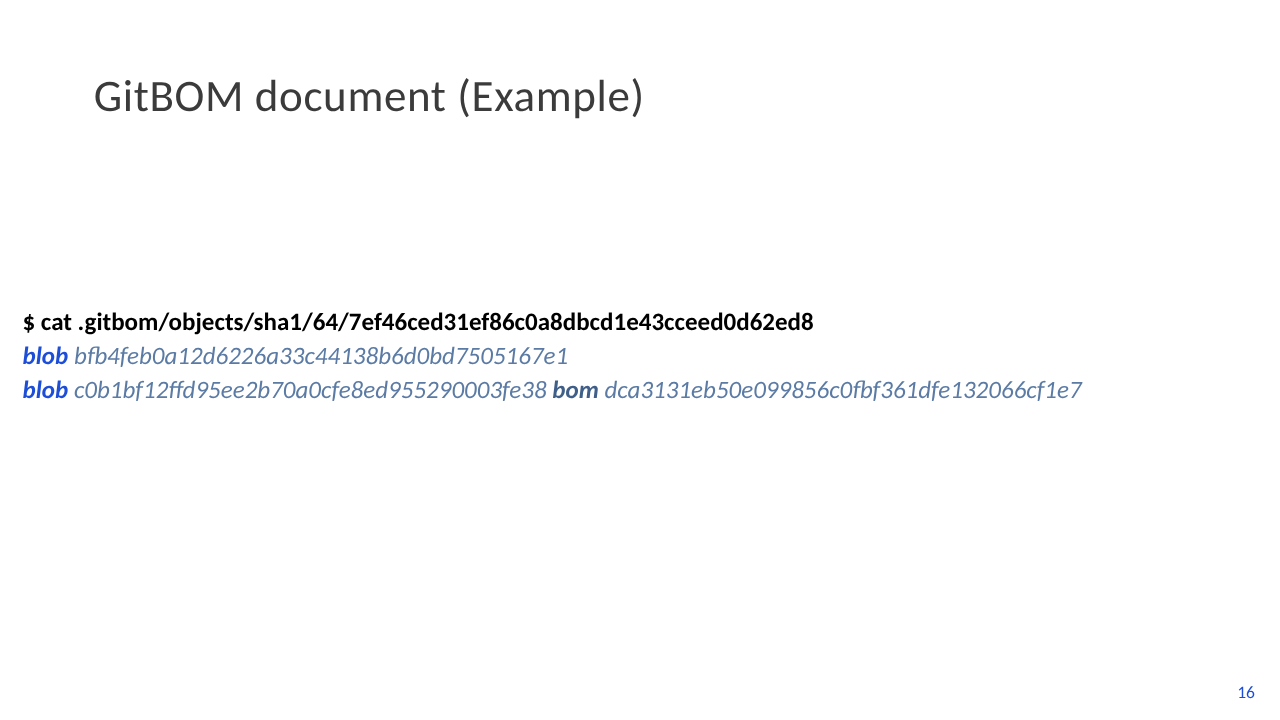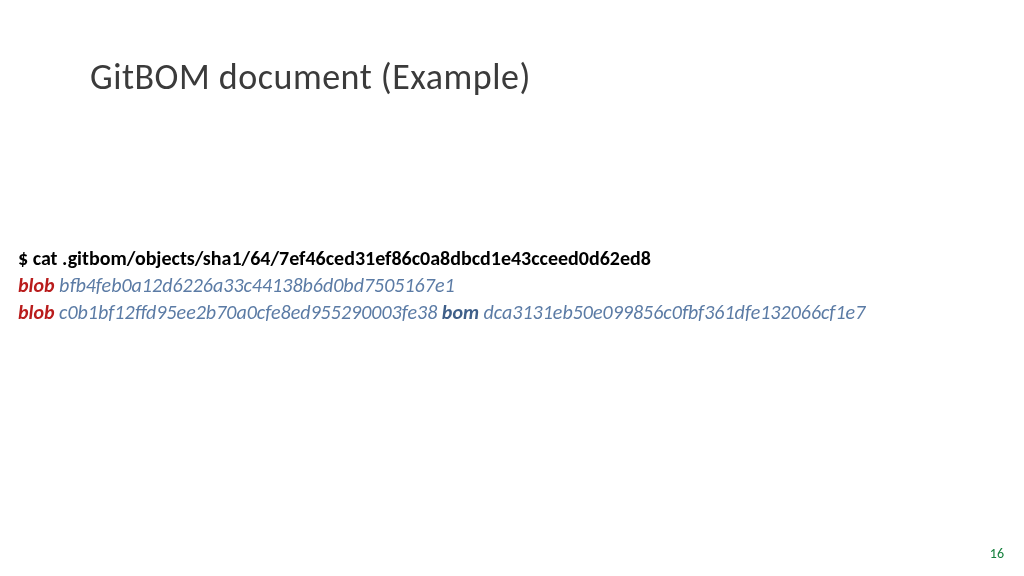--- a/index.html
+++ b/index.html
@@ -12,21 +12,20 @@
       overflow: hidden;
     }
     .slide-title {
       position: absolute;
       top: 55px;
       left: 75px;
       font-size: 36px;
       font-weight: 400;
       color: #3b3b3b;
       letter-spacing: 0.5px;
-      margin-left: 15px;
     }
     .content {
       position: absolute;
       top: 245px;
       left: 18px;
       right: 18px;
       font-size: 20px;
       line-height: 1.35;
       color: #000000;
     }
@@ -34,37 +33,37 @@
       font-weight: 700;
       color: #000000;
     }
     .gitoid {
       font-style: italic;
       color: #5b7ba5;
     }
     .blob-kw {
       font-weight: 700;
       font-style: italic;
-      color: #b91c1c;
+      color: #1d4ed8;
     }
     .hash {
       font-style: italic;
       color: #5b7ba5;
     }
     .bom-kw {
       font-weight: 700;
       font-style: italic;
       color: #3f5f89;
     }
     .page-num {
       position: absolute;
       bottom: 14px;
       right: 20px;
       font-size: 14px;
-      color: #15803d;
+      color: #1d4ed8;
     }
   </style>
 </head>
 <body>
 
 <div class="slide-title">GitBOM document (Example)</div>
 
 <div class="content">
   <div class="cmd-line">$ cat .gitbom/objects/sha1/64/7ef46ced31ef86c0a8dbcd1e43cceed0d62ed8</div>
   <div>

